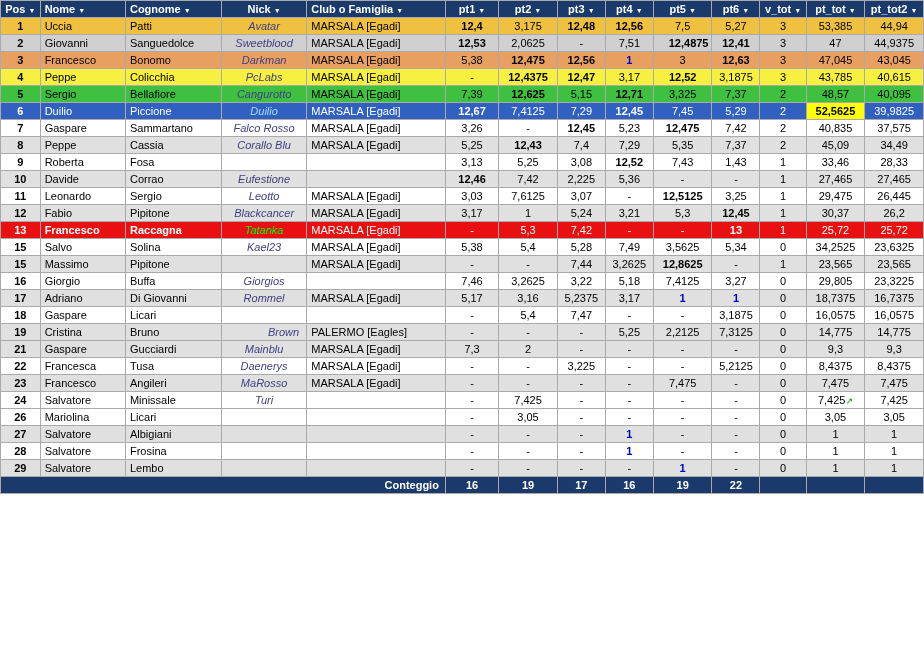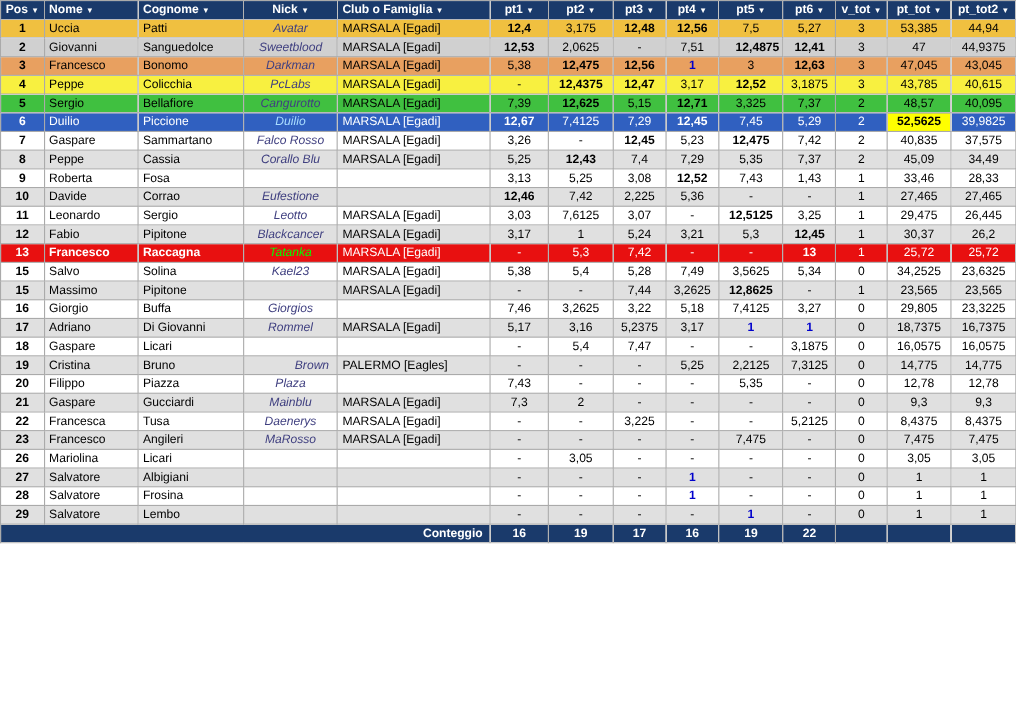--- a/index.html
+++ b/index.html
@@ -337,36 +337,20 @@
         <td>-</td>
         <td>-</td>
         <td>-</td>
         <td>5,25</td>
         <td>2,2125</td>
         <td>7,3125</td>
         <td>0</td>
         <td>14,775</td>
         <td>14,775</td>
       </tr>
-      <tr style="background: rgb(255, 255, 255); color: rgb(0, 0, 0);">
-        <td class="pos">20</td>
-        <td class="name-col">Filippo</td>
-        <td class="surname-col">Piazza</td>
-        <td style="color: rgb(64, 64, 128); font-style: italic;">Plaza</td>
-        <td class="club-col"></td>
-        <td>7,43</td>
-        <td>-</td>
-        <td>-</td>
-        <td>-</td>
-        <td>5,35</td>
-        <td>-</td>
-        <td>0</td>
-        <td>12,78</td>
-        <td>12,78</td>
-      </tr>
       <tr style="background: rgb(224, 224, 224); color: rgb(0, 0, 0);">
         <td class="pos">21</td>
         <td class="name-col">Gaspare</td>
         <td class="surname-col">Gucciardi</td>
         <td style="color: rgb(64, 64, 128); font-style: italic;">Mainblu</td>
         <td class="club-col">MARSALA [Egadi]</td>
         <td>7,3</td>
         <td>2</td>
         <td>-</td>
         <td>-</td>
@@ -400,20 +384,36 @@
         <td class="club-col">MARSALA [Egadi]</td>
         <td>-</td>
         <td>-</td>
         <td>-</td>
         <td>-</td>
         <td>7,475</td>
         <td>-</td>
         <td>0</td>
         <td>7,475</td>
         <td>7,475</td>
+      </tr>
+      <tr style="background: rgb(255, 255, 255); color: rgb(0, 0, 0);">
+        <td class="pos">24</td>
+        <td class="name-col">Salvatore</td>
+        <td class="surname-col">Minissale</td>
+        <td style="color: rgb(64, 64, 128); font-style: italic;">Turi</td>
+        <td class="club-col"></td>
+        <td>-</td>
+        <td>7,425</td>
+        <td>-</td>
+        <td>-</td>
+        <td>-</td>
+        <td>-</td>
+        <td>0</td>
+        <td>7,425<span style="color: rgb(0, 153, 0); font-size: 9px;">↗</span></td>
+        <td>7,425</td>
       </tr>
       <tr style="background: rgb(255, 255, 255); color: rgb(0, 0, 0);">
         <td class="pos">26</td>
         <td class="name-col">Mariolina</td>
         <td class="surname-col">Licari</td>
         <td style="color: rgb(64, 64, 128); font-style: italic;"></td>
         <td class="club-col"></td>
         <td>-</td>
         <td>3,05</td>
         <td>-</td>

